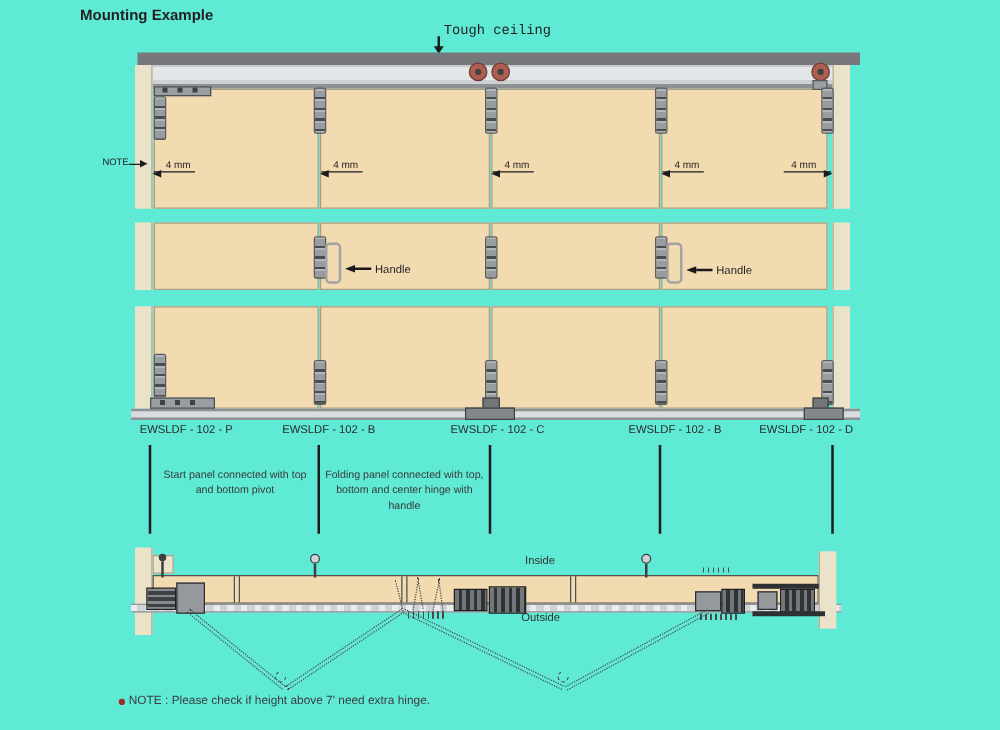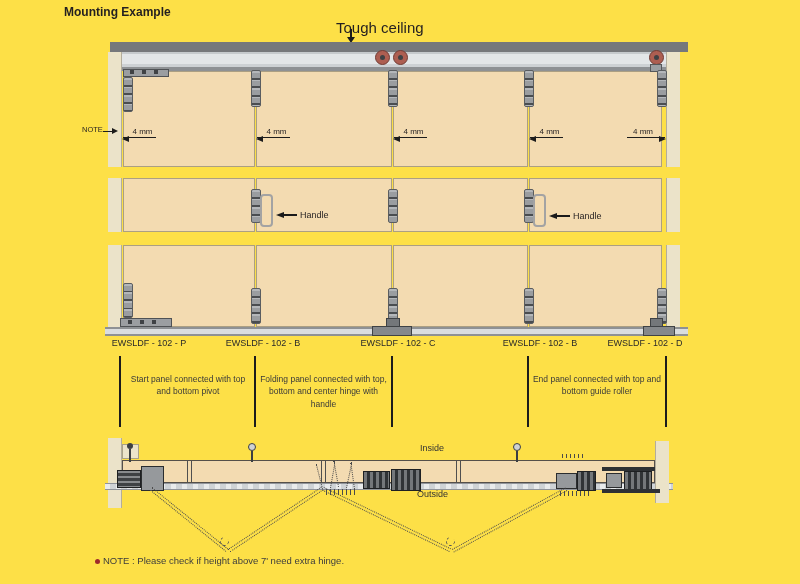--- a/index.html
+++ b/index.html
@@ -1,17 +1,17 @@
 <!DOCTYPE html>
 <html><head>
 <meta charset="utf-8">
 <style>
   * { margin:0; padding:0; box-sizing:border-box; }
   body { background:#ffffff; font-family:"Liberation Sans", sans-serif; }
-  .canvas { position:relative; width:800px; height:584px; background:#fde047; overflow:hidden; }
+  .canvas { position:relative; width:800px; height:584px; background:#5eead4; overflow:hidden; }
   .abs { position:absolute; }
 
   .title { left:64px; top:5px; font-size:12px; font-weight:bold; color:#231f20; }
 
   
   .ceiling-bar { left:110px; top:42px; width:578px; height:10px; background:#76787b; }
   .top-track  { left:122px; top:52px; width:551px; height:19px;
     background:linear-gradient(to bottom,#c6cacd 0 2px,#e3e6e8 2px 12px,#cdd1d4 12px 15px,#8e9194 15px 19px); }
   .roller { width:15px; height:15px; border-radius:50%; background:#ad5e51; border:1px solid #713c34; }
   .roller::after { content:""; position:absolute; left:50%; top:50%; width:5px; height:5px; margin:-2.5px;
@@ -39,21 +39,21 @@
   .ah-left  { position:absolute; left:-1px; bottom:-4.5px; width:0; height:0;
     border-top:3.5px solid transparent; border-bottom:3.5px solid transparent; border-right:7px solid #1c1c1c; }
   .ah-right { position:absolute; right:-1px; bottom:-4.5px; width:0; height:0;
     border-top:3.5px solid transparent; border-bottom:3.5px solid transparent; border-left:7px solid #1c1c1c; }
 
   .wall-lbl { left:82px; top:125px; font-size:7.5px; color:#231f20; }
   .wall-arrow-line { left:103px; top:131px; width:10px; height:1.2px; background:#1c1c1c; }
   .wall-arrow-head { left:112px; top:128px; width:0; height:0; border-top:3px solid transparent;
     border-bottom:3px solid transparent; border-left:6px solid #1c1c1c; }
 
-  .ceil-lbl { left:336px; top:19px; font-size:15px; color:#231f20; }
+  .ceil-lbl { left:355px; top:19px; font-size:11px; color:#231f20;font-family:Liberation Mono, monospace; }
   .ceil-arrow-line { left:350px; top:29px; width:1.5px; height:9px; background:#1c1c1c; }
   .ceil-arrow-head { left:347px; top:37px; width:0; height:0; border-left:4px solid transparent;
     border-right:4px solid transparent; border-top:6px solid #1c1c1c; }
 
   
   .handle-bracket { width:13px; height:33px; border:2px solid #a3a3a3; border-radius:4px; }
   .callout { display:flex; align-items:center; height:8px; }
   .callout .head { width:0; height:0; border-top:3.5px solid transparent; border-bottom:3.5px solid transparent;
     border-right:8px solid #1a1a1a; }
   .callout .line { width:13px; height:1.5px; background:#1a1a1a; }
@@ -205,21 +205,20 @@
   <div class="abs part-label" style="left:540px;">EWSLDF - 102 - B</div>
   <div class="abs part-label" style="left:645px;">EWSLDF - 102 - D</div>
 
   <div class="abs divider" style="left:119px;"></div>
   <div class="abs divider" style="left:254px;"></div>
   <div class="abs divider" style="left:391px;"></div>
   <div class="abs divider" style="left:527px;"></div>
   <div class="abs divider" style="left:665px;"></div>
   <div class="abs desc" style="left:258px;width:131px;">Folding panel connected with top, bottom and center hinge with handle</div>
   <div class="abs desc" style="left:124px;width:128px;">Start panel connected with top and bottom pivot</div>
-  <div class="abs desc" style="left:531px;width:132px;">End panel connected with top and bottom guide roller</div>
 
   <div class="abs" style="left:108px;top:438px;width:14px;height:70px;background:#ebe3c9;border-right:1px solid #b3ad9c;"></div>
   <div class="abs" style="left:122px;top:444px;width:17px;height:15px;background:#ece4ca;border:1px solid #a9a186;"></div>
   <div class="abs plan-band"></div>
   <div class="abs plan-track"></div>
   <div class="abs" style="left:655px;top:441px;width:14px;height:62px;background:#ebe3c9;border-left:1px solid #b3ad9c;"></div>
 
   <div class="abs side-lbl" style="left:420px;top:443px;">Inside</div>
   <div class="abs side-lbl" style="left:417px;top:489px;">Outside</div>
 

